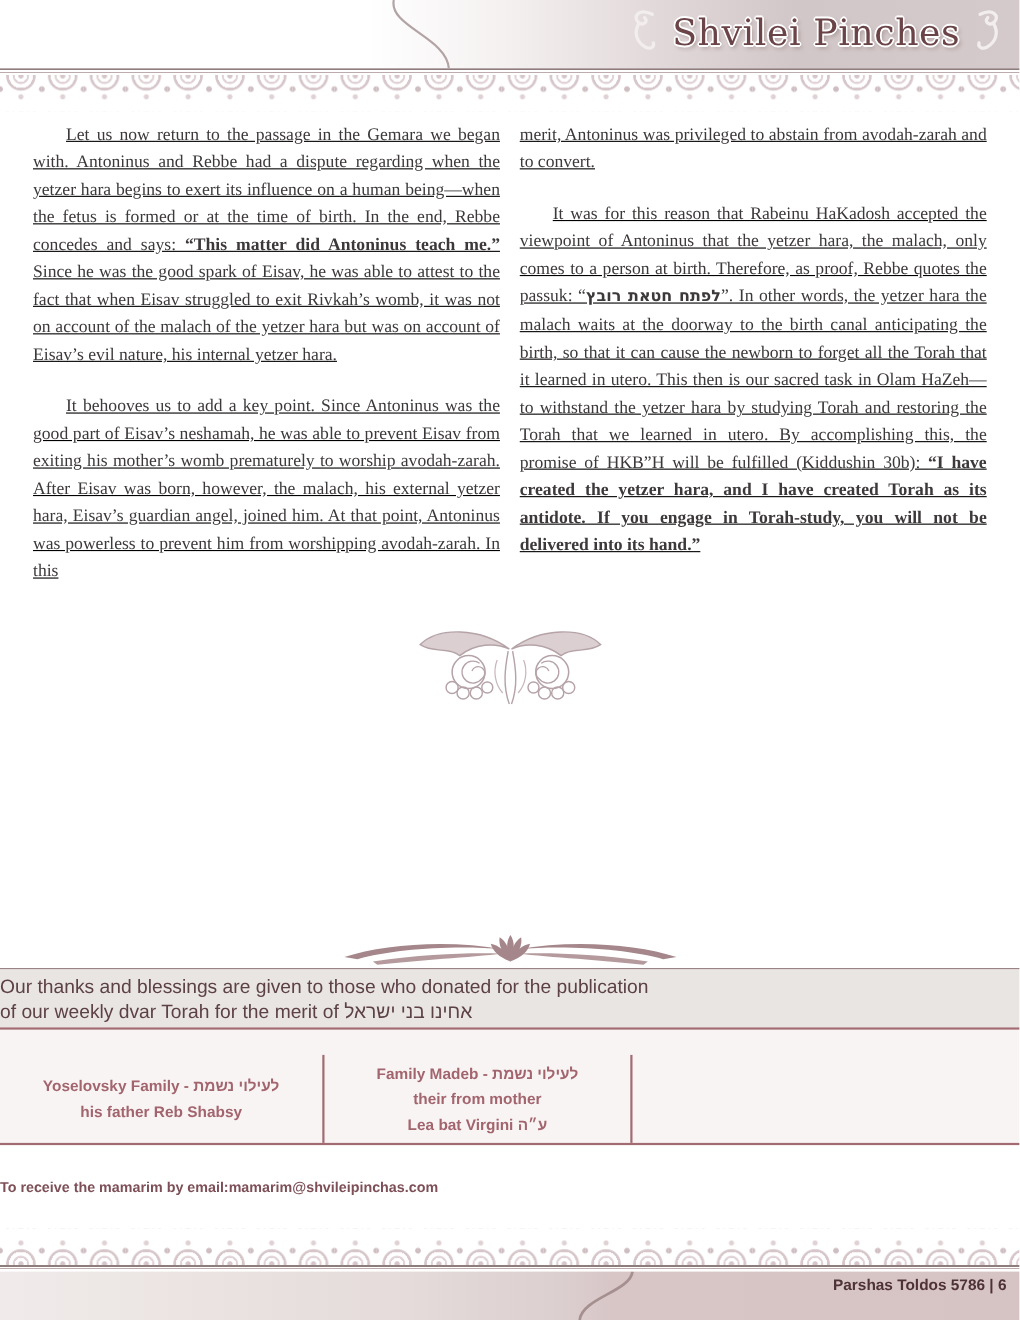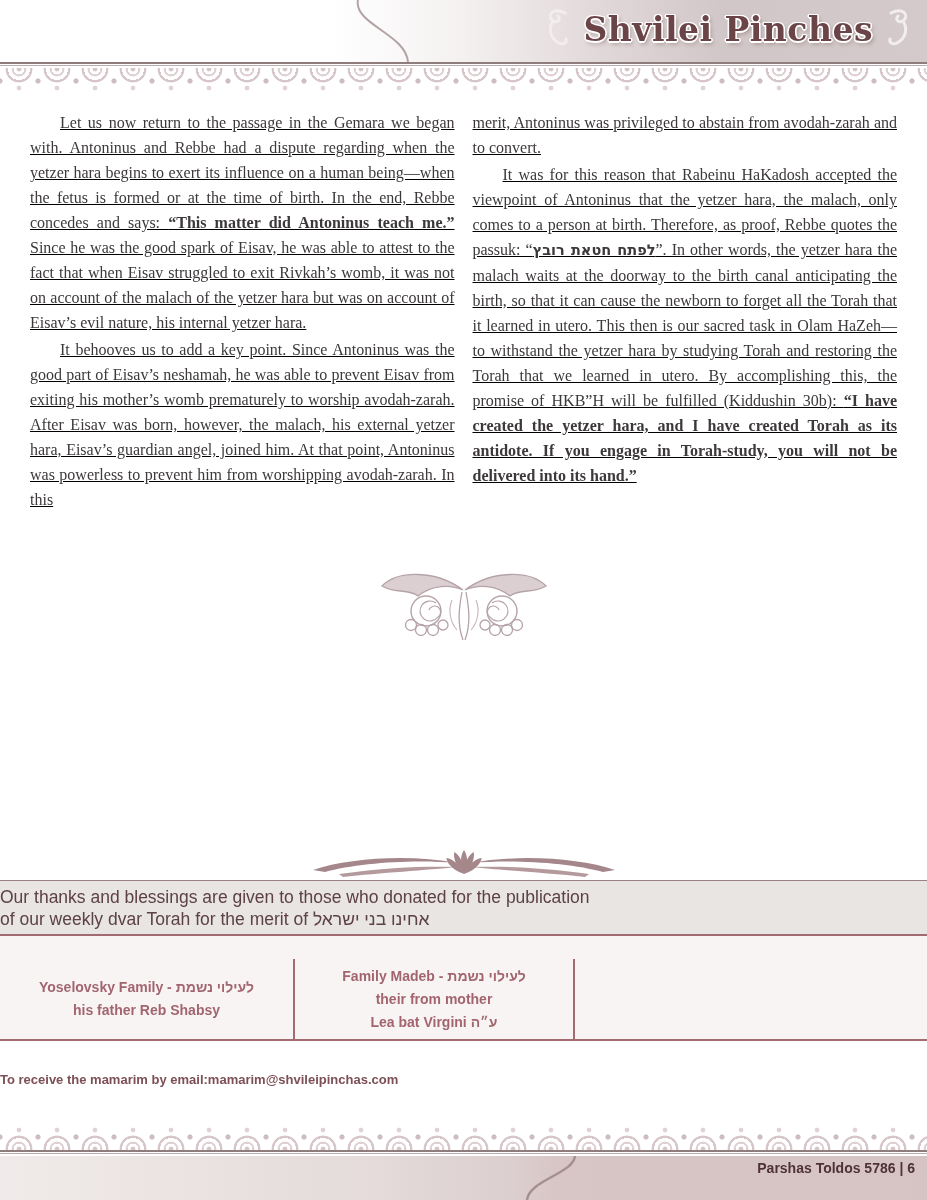--- a/index.html
+++ b/index.html
@@ -4,21 +4,21 @@
 <style>
   html,body{margin:0;padding:0;background:#ffffff;}
   .page{position:relative;width:927px;height:1200px;margin:0 auto;background:#ffffff;overflow:hidden;
         font-family:"Liberation Serif",serif;}
 
   
   .header{position:relative;height:62px;
     background:linear-gradient(90deg,#ffffff 0%,#ffffff 36%,#f4f0f0 50%,#e2d9da 64%,#d2c7c8 78%,#d4cacb 100%);}
   .header-curve{position:absolute;left:348px;top:0;}
   .masthead{position:absolute;right:16px;top:7px;display:flex;align-items:center;gap:12px;}
-  .masthead-title{font-family:"DejaVu Serif",serif;font-weight:700;font-size:33px;color:#6b4448;
+  .masthead-title{font-family:"DejaVu Serif",serif;font-weight:400;font-size:33px;color:#6b4448;
     letter-spacing:.5px;white-space:nowrap;
     text-shadow:-1.5px 0 0 #fff,1.5px 0 0 #fff,0 -1.5px 0 #fff,0 1.5px 0 #fff,
       -1px -1px 0 #fff,1px 1px 0 #fff,1px -1px 0 #fff,-1px 1px 0 #fff,2px 3px 4px rgba(90,60,60,.4);}
 
   .rule{height:6px;background:linear-gradient(180deg,#8f7c7d 0,#8f7c7d 2px,#ffffff 2px,#ffffff 3px,#bcacad 3px,#bcacad 4px,#ffffff 4px);}
 
   
   .lace{height:33px;background-color:#fff;background-repeat:repeat-x;background-size:38px 33px;
     background-image:
       radial-gradient(circle at 19px 1px, rgba(255,255,255,0) 11px, #d6c6c9 11px, #d6c6c9 13px, rgba(255,255,255,0) 13.8px),
@@ -26,21 +26,21 @@
       radial-gradient(circle at 19px 1px, #d6c6c9 0, #d6c6c9 2px, rgba(255,255,255,0) 2.8px),
       radial-gradient(circle at 0px 13px, #cfbec1 0, #cfbec1 2.2px, rgba(255,255,255,0) 3px),
       radial-gradient(circle at 38px 13px, #cfbec1 0, #cfbec1 2.2px, rgba(255,255,255,0) 3px),
       radial-gradient(circle at 19px 20px, #e0d2d4 0, #e0d2d4 2px, rgba(255,255,255,0) 2.7px);}
   .lace.flip{transform:scaleY(-1);}
 
   
   .article{display:flex;gap:18px;padding:9px 30px 0;height:467px;box-sizing:border-box;text-decoration:underline;}
   .coltext{flex:1;text-align:justify;font-size:16px;line-height:25px;color:#3d393a;}
   .coltext p{margin:0;text-indent:30px;}
-  .coltext p + p{margin-top:2px;}
+  .coltext p + p{margin-top:22px;}
   .coltext p.noindent{text-indent:0;}
   .coltext b{font-weight:bold;}
   .he{font-family:"DejaVu Sans","Liberation Sans",sans-serif;font-size:14.5px;}
 
   .flourish-wrap{display:flex;justify-content:center;align-items:flex-start;height:78px;}
   .divider-wrap{display:flex;justify-content:center;align-items:flex-end;margin-top:200px;height:34px;}
 
   
   .sans{font-family:"Liberation Sans","DejaVu Sans",sans-serif;}
   .thanks{background:#e9e5e2;border-top:1px solid #998385;text-align:left;padding:5px 0 4px;

